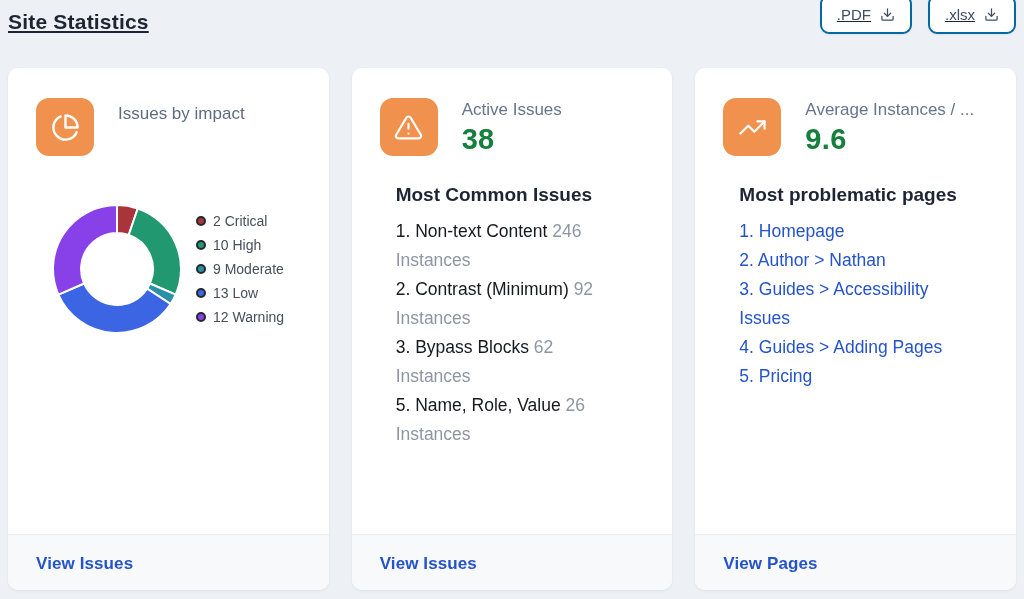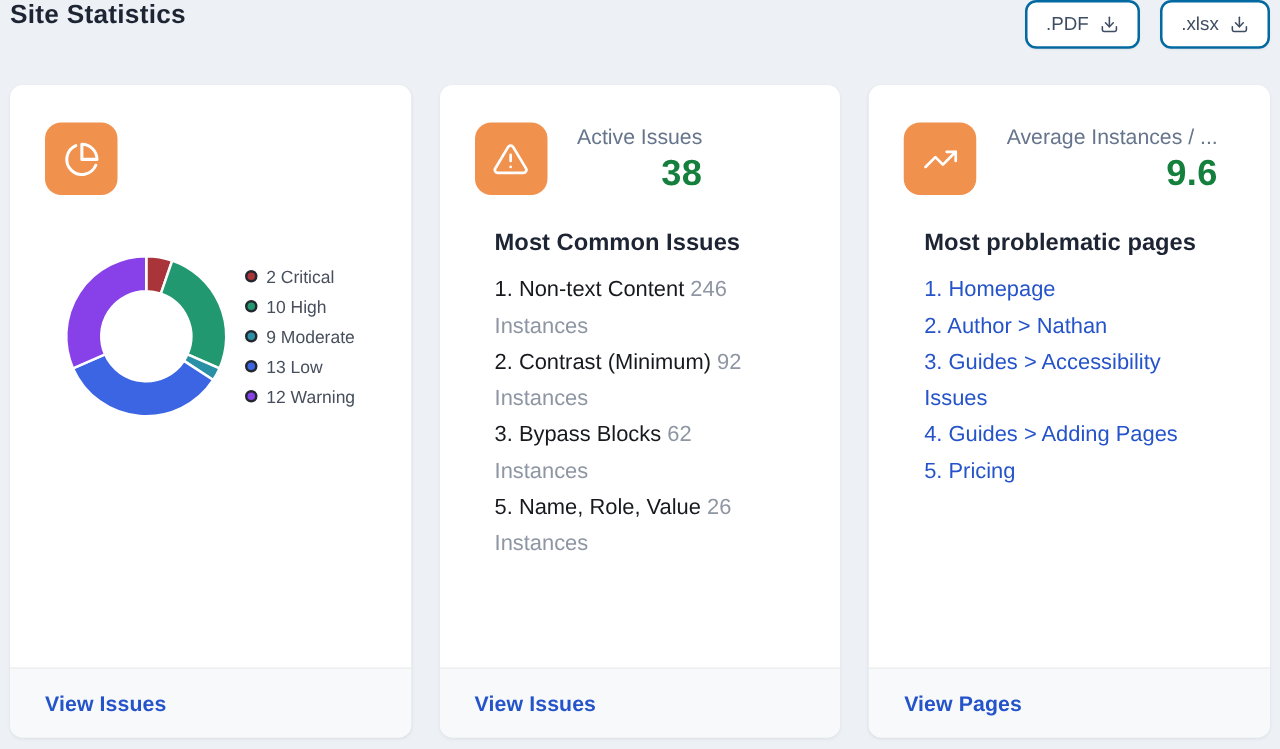--- a/index.html
+++ b/index.html
@@ -5,22 +5,23 @@
   * { margin:0; padding:0; box-sizing:border-box; }
   html,body { width:1024px; height:599px; }
   body {
     background:#edf0f5;
     font-family:"Liberation Sans", sans-serif;
     color:#1d2433;
     overflow:hidden;
   }
   .header {
     height:50px;
-    display:flex; align-items:flex-start; justify-content:space-between;
-    padding:0 8px;
+    display:flex; align-items:flex-end; justify-content:space-between;
+    padding:16px 8px;
+    text-decoration:underline;
   }
   .page-title { font-size:21px; font-weight:700; color:#1d2433; letter-spacing:.2px; }
   .export-group { display:flex; gap:16px; }
   .export-btn {
     display:flex; align-items:center; gap:9px;
     background:#fff;
     border:2px solid #0369a1;
     border-radius:9px;
     padding:9px 15px;
     font-family:"Liberation Sans", sans-serif;
@@ -47,21 +48,21 @@
     display:flex; align-items:flex-start; gap:24px;
     padding:30px 28px 0;
   }
   .icon-tile {
     width:58px; height:58px; flex:0 0 58px;
     background:#f0914e;
     border-radius:13px;
     display:flex; align-items:center; justify-content:center;
   }
   .head-title { font-size:17px; color:#5f6c80; padding-top:6px; }
-  .head-col { display:flex; flex-direction:column;text-align:right; }
+  .head-col { display:flex; flex-direction:column; }
   .head-label { font-size:17px; color:#66758c; padding-top:2px; }
   .head-value { font-size:29px; font-weight:700; color:#15803d; margin-top:3px; letter-spacing:.3px; }
 
   
   .chart-row { margin-top:46px; display:flex; align-items:center; padding-left:42px; }
   .legend { list-style:none; margin-left:12px; }
   .legend li { display:flex; align-items:center; gap:7px; font-size:14px; color:#474f5c; line-height:24px; cursor:default; }
   .legend .dot {
     width:10px; height:10px; border-radius:50%;
     border:2px solid #23272e; flex:0 0 auto;
@@ -118,20 +119,21 @@
 <div class="cards">
 
   <div class="card">
     <div class="card-head">
       <div class="icon-tile">
         <svg width="29" height="29" viewBox="0 0 24 24" fill="none" stroke="#fff" stroke-width="2" stroke-linecap="round" stroke-linejoin="round">
             <path d="M21.21 15.89A10 10 0 1 1 8 2.83"></path>
             <path d="M22 12A10 10 0 0 0 12 2v10z"></path>
           </svg>
       </div>
+      <div class="head-title">Issues by impact</div>
     </div>
     <div class="chart-row">
       <svg id="donut-chart" width="134" height="134" viewBox="0 0 134 134">
           <path d="M 67 3 A 64 64 0 0 1 87.78076602909975 6.467696531159383 L 78.68918089136861 32.95057929877715 A 36 36 0 0 0 67 31 Z" fill="#a93439" stroke="#ffffff" stroke-width="2" stroke-linejoin="round"></path>
           <path d="M 87.78076602909975 6.467696531159383 A 64 64 0 0 1 125.60949290592367 92.70850717779004 L 99.96783975958206 81.46103528750689 A 36 36 0 0 0 78.68918089136861 32.95057929877715 Z" fill="#21986f" stroke="#ffffff" stroke-width="2" stroke-linejoin="round"></path>
           <path d="M 125.60949290592367 92.70850717779004 A 64 64 0 0 1 120.57865460880183 102.00468211983531 L 97.13799321745103 86.69013369240736 A 36 36 0 0 0 99.96783975958206 81.46103528750689 Z" fill="#2a90a6" stroke="#ffffff" stroke-width="2" stroke-linejoin="round"></path>
           <path d="M 120.57865460880183 102.00468211983531 A 64 64 0 0 1 8.39050709407632 92.70850717779004 L 34.03216024041793 81.4610352875069 A 36 36 0 0 0 97.13799321745103 86.69013369240736 Z" fill="#3c65e4" stroke="#ffffff" stroke-width="2" stroke-linejoin="round"></path>
           <path d="M 8.39050709407632 92.70850717779004 A 64 64 0 0 1 66.99999999999999 3 L 67 31 A 36 36 0 0 0 34.03216024041793 81.4610352875069 Z" fill="#8841e8" stroke="#ffffff" stroke-width="2" stroke-linejoin="round"></path>
         </svg>
       <ul class="legend" id="donut-legend">

